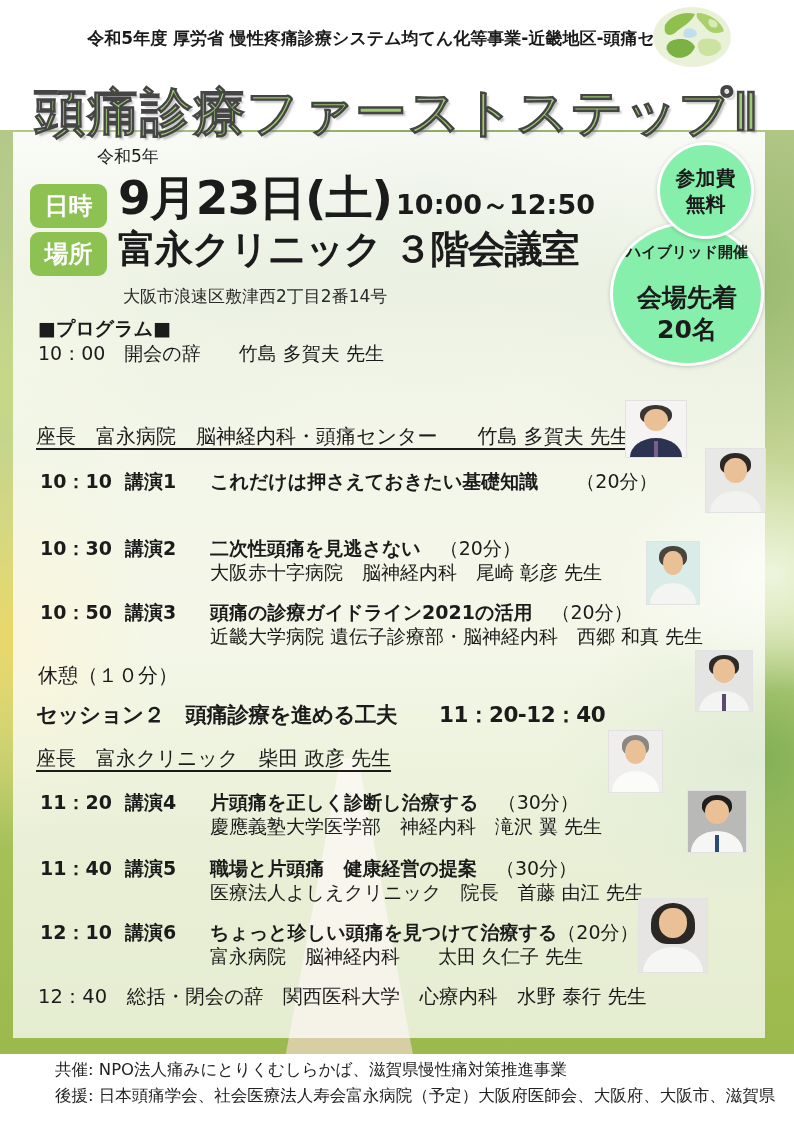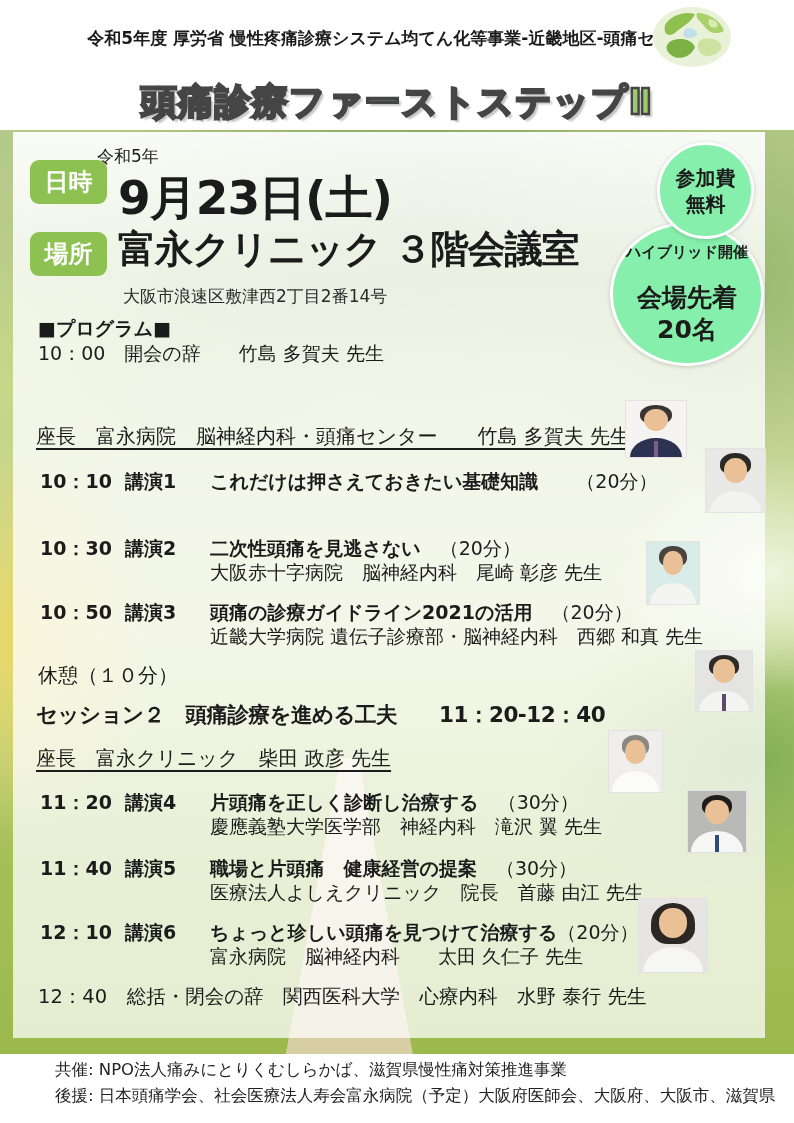--- a/index.html
+++ b/index.html
@@ -24,29 +24,29 @@
     background:linear-gradient(180deg,#ece3cb 0%, #dccfab 100%);
     clip-path:polygon(43% 0, 57% 0, 100% 100%, 0 100%); opacity:.92; }
   .panel { position:absolute; left:13px; top:132px; width:752px; height:906px;
     background:linear-gradient(180deg, rgba(255,255,255,.93) 0%, rgba(255,255,255,.80) 16%, rgba(255,255,255,.74) 100%); }
 
   
   .top-line { position:absolute; top:27px; left:0; width:100%; text-align:center;
     font-size:17px; font-weight:700; letter-spacing:0; }
   .globe { position:absolute; left:651px; top:5px; width:82px; height:64px; }
   .title { position:absolute; top:78px; left:0; width:100%; text-align:center;
-    font-size:36px; font-weight:700; letter-spacing:1px; color:#9ccb6e;
+    font-size:52px; font-weight:400; letter-spacing:1px; color:#9ccb6e;
     -webkit-text-stroke:2.4px #454545; text-shadow:3px 3px 2px rgba(120,120,120,.45); }
 
   
   .era { position:absolute; left:97px; top:145px; font-size:17px; font-weight:500; }
   .badge { position:absolute; left:30px; width:77px; height:44px; background:#8dc152;
     border-radius:9px; color:#fff; font-size:24px; font-weight:800; display:flex;
     align-items:center; justify-content:center; }
-  .badge.b-date { top:160px; } .badge.b-place { top:232px; }
+  .badge.b-date { top:184px; } .badge.b-place { top:232px; }
   .date-row { position:absolute; left:118px; top:153px; display:flex; align-items:flex-end; }
   .date-big { font-size:47px; font-weight:900; letter-spacing:-1px;margin-top:14px; }
   .date-time { font-size:27px; font-weight:800; padding-bottom:7px; margin-left:4px; }
   .venue { position:absolute; left:118px; top:224px; font-size:38px; font-weight:900; letter-spacing:-1px; }
   .address { position:absolute; left:123px; top:285px; font-size:17px; color:#2a2a2a; }
 
   .circle { position:absolute; border-radius:50%; background:#86efac; border:3px solid #ffffff;
     box-shadow:0 1px 4px rgba(0,0,0,.18); color:#fff; display:flex; flex-direction:column;
     align-items:center; justify-content:center; text-align:center; }
   .c-fee { left:657px; top:142px; width:97px; height:97px; z-index:3; }
@@ -112,20 +112,21 @@
     <path d="M52 34 C62 32,72 36,70 44 C64 52,52 54,48 46 C46 40,46 36,52 34Z" fill="#cde2a0"></path>
     <path d="M34 24 C40 22,46 24,46 30 C42 34,34 34,32 30Z" fill="#bfe0ea"></path>
     <path d="M58 14 C64 14,68 18,66 22 C60 24,56 20,58 14Z" fill="#d6ecb4"></path>
   </svg>
   <div class="title txt">頭痛診療ファーストステップⅡ</div>
 
   <div class="era txt">令和5年</div>
   <div class="badge b-date txt">日時</div>
   <div class="date-row">
     <span class="date-big txt">9月23日(土)</span>
+    <span class="date-time txt">10:00～12:50</span>
   </div>
   <div class="badge b-place txt">場所</div>
   <div class="venue txt">富永クリニック ３階会議室</div>
   <div class="address txt">大阪市浪速区敷津西2丁目2番14号</div>
 
   <div class="circle c-fee">
     <span class="l txt">参加費</span>
     <span class="l txt">無料</span>
   </div>
   <div class="circle c-cap">

